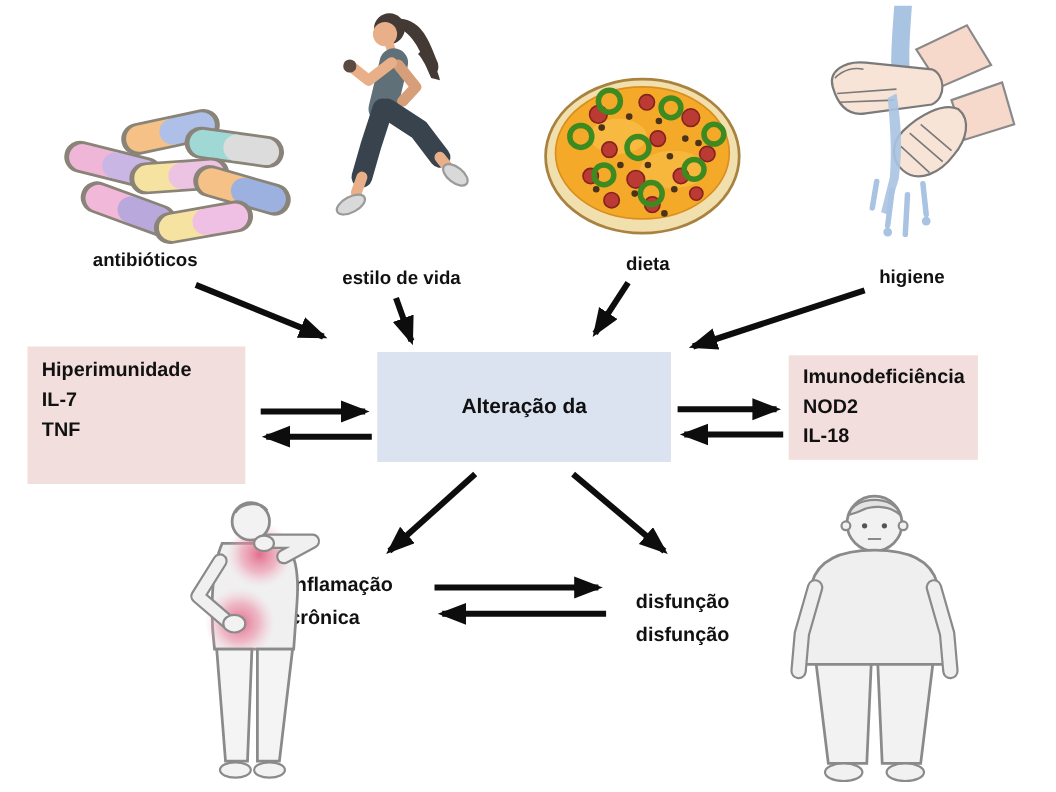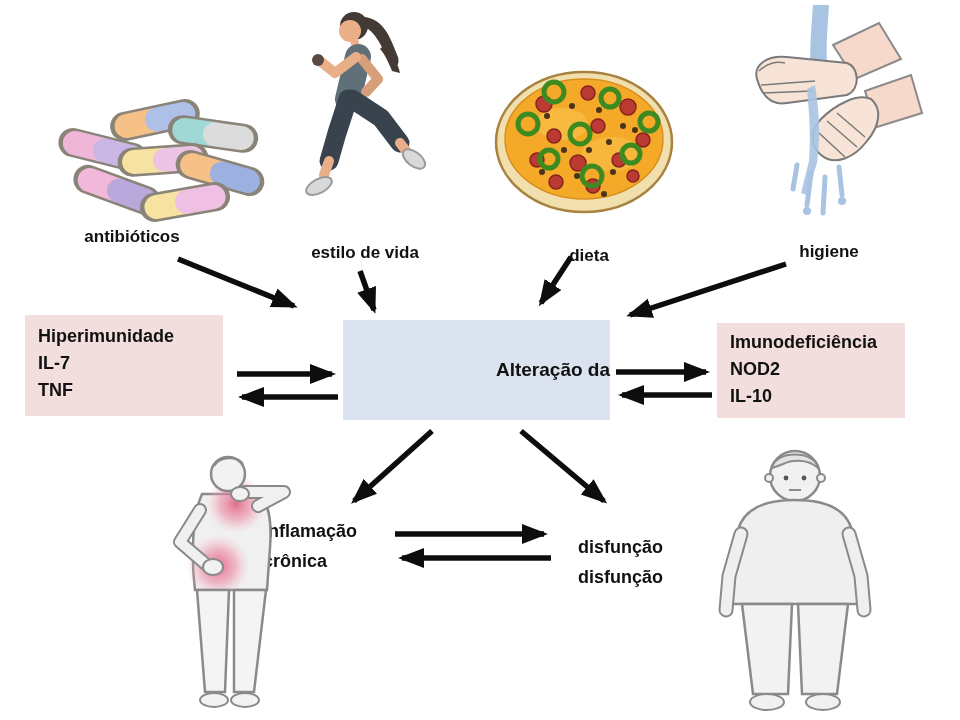--- a/index.html
+++ b/index.html
@@ -15,31 +15,31 @@
   .arrows line{stroke:var(--arrow);stroke-width:5.5;}
   .illus{position:absolute;}
   .illus svg{display:block;}
   .lbl{
     position:absolute;font-weight:bold;font-size:17px;color:var(--text);
     transform:translateX(-50%);white-space:nowrap;
   }
   .lbl2{position:absolute;font-weight:bold;font-size:18px;line-height:30px;color:var(--text);}
   .box{position:absolute;font-weight:bold;}
   .box-left{
-    left:25px;top:315px;width:198px;height:101px;background:var(--box_pink);
+    left:25px;top:315px;width:198px;height:125px;background:var(--box_pink);
     font-size:18px;line-height:27px;padding:8px 0 0 13px;
   }
   .box-right{
-    left:717px;top:323px;width:188px;height:95px;background:var(--box_pink);
+    left:717px;top:323px;width:172px;height:95px;background:var(--box_pink);
     font-size:18px;line-height:27px;padding:6px 0 0 13px;
   }
   .box-center{
     left:343px;top:320px;width:267px;height:100px;background:var(--box_blue);
     font-size:19px;text-align:center;display:flex;flex-direction:column;
-    justify-content:space-evenly;padding:4px 0;align-items:flex-end;
+    justify-content:space-evenly;padding:4px 0;
   }
   .box div{white-space:nowrap;}
 </style>
 </head>
 <body>
 
 <div class="canvas">
 
   <svg class="arrows" viewBox="0 0 960 720">
     <defs>
@@ -202,37 +202,37 @@
         <line x1="124" y1="162" x2="127" y2="190"></line>
         <line x1="82" y1="160" x2="78" y2="184"></line>
       </g>
       <circle cx="92" cy="206" r="4" fill="#a9c3e2"></circle>
       <circle cx="127" cy="196" r="4" fill="#a9c3e2"></circle>
     </svg>
   </div>
 
   <div class="lbl" style="left:132px;top:227px;">antibióticos</div>
   <div class="lbl" style="left:365px;top:243px;">estilo de vida</div>
-  <div class="lbl" style="left:589px;top:246px;">dieta</div>
+  <div class="lbl" style="left:589px;top:230px;">dieta</div>
   <div class="lbl" style="left:829px;top:242px;">higiene</div>
 
   <div class="box box-left">
     <div>Hiperimunidade</div>
     <div>IL-7</div>
     <div>TNF</div>
   </div>
 
   <div class="box box-center">
     <div>Alteração da</div>
   </div>
 
   <div class="box box-right">
     <div>Imunodeficiência</div>
     <div>NOD2</div>
-    <div>IL-10</div>
+    <div>IL-18</div>
   </div>
 
   <div class="lbl2" style="left:263px;top:516px;">
     <div>inflamação</div>
     <div>crônica</div>
   </div>
   <div class="lbl2" style="left:578px;top:532px;">
     <div>disfunção</div>
     <div>disfunção</div>
   </div>

